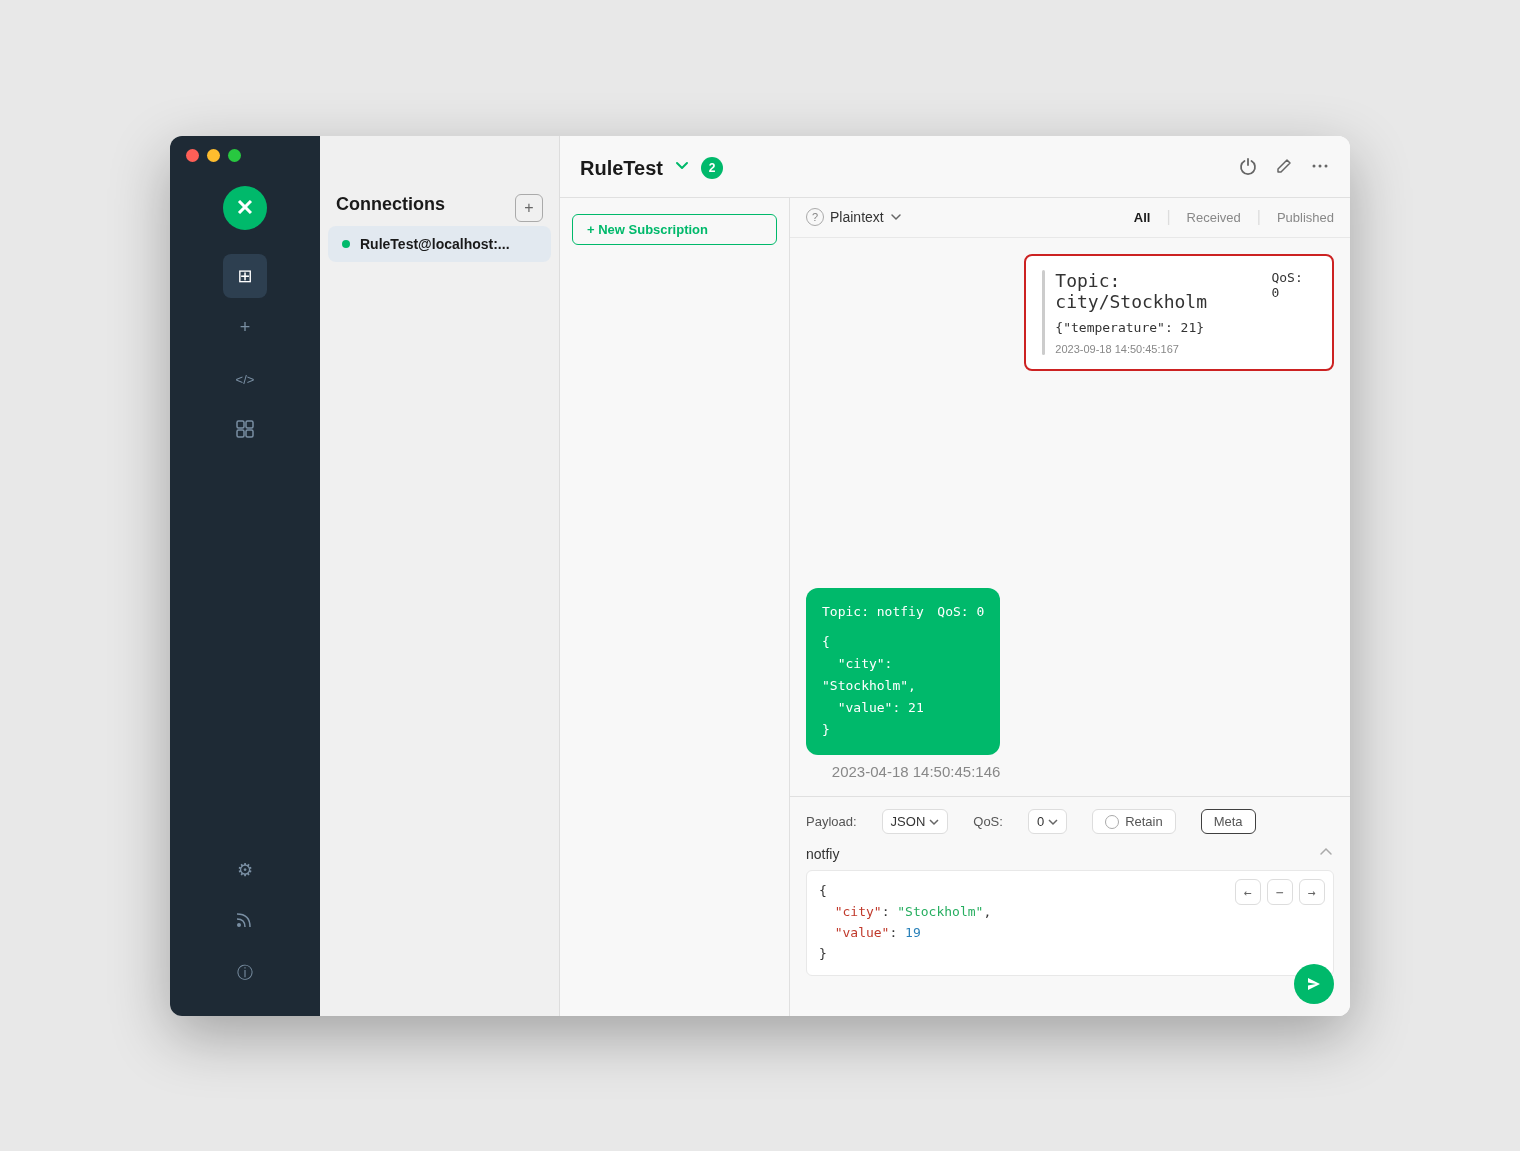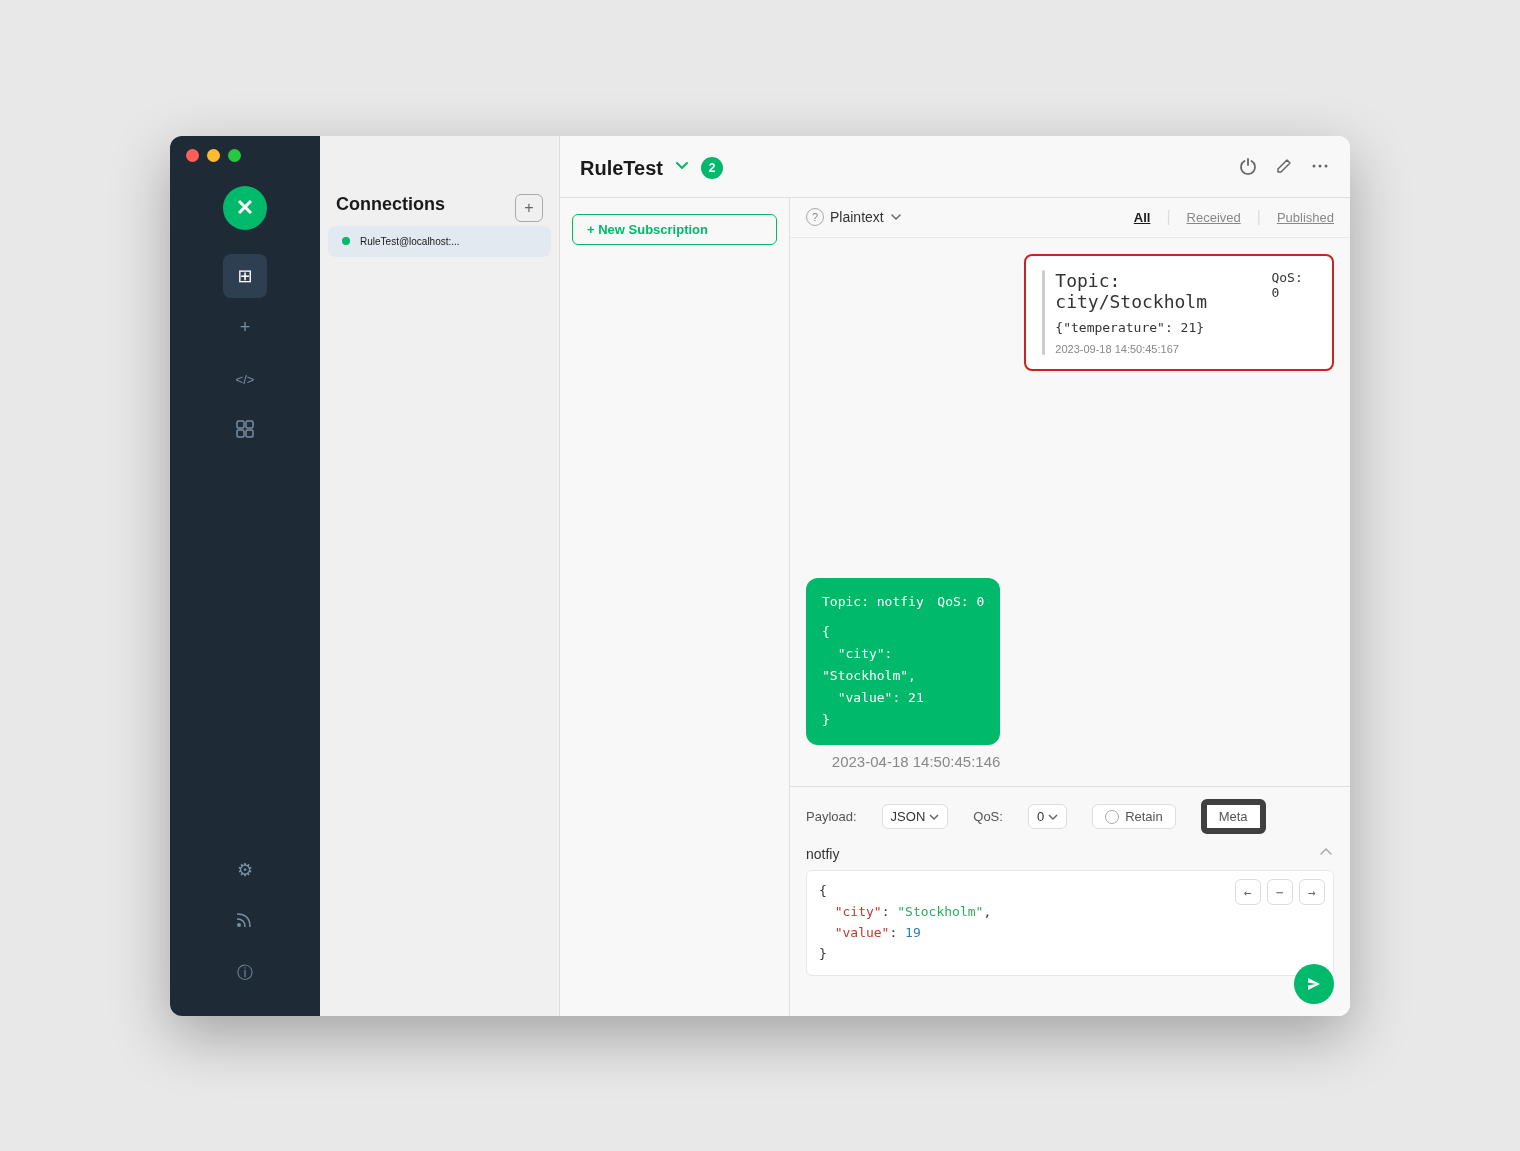--- a/index.html
+++ b/index.html
@@ -137,23 +137,23 @@
       background: #e2e9f0;
     }
     .connection-dot {
       width: 8px; height: 8px;
       border-radius: 50%;
       background: #00b96b;
       margin-right: 10px;
       flex-shrink: 0;
     }
     .connection-name {
-      font-size: 10px;
+      font-size: 14px;
       color: #1a1a1a;
-      font-weight: 400;
+      font-weight: 700;
     }
 
     
     .main-panel {
       flex: 1;
       display: flex;
       flex-direction: column;
       background: #f8f8f8;
       overflow: hidden;
     }
@@ -282,21 +282,20 @@
     .filter-tabs {
       display: flex;
       align-items: center;
       gap: 16px;
     }
     .filter-tab {
       font-size: 13px;
       color: #888;
       cursor: pointer;
       padding: 2px 0;
-      text-decoration: underline;
     }
     .filter-tab.active {
       color: #1a1a1a;
       font-weight: 600;
     }
     .filter-divider {
       color: #ddd;
     }
     .messages-list {
       flex: 1;
@@ -382,21 +381,21 @@
       color: #555;
       cursor: pointer;
     }
     .retain-circle {
       width: 14px; height: 14px;
       border-radius: 50%;
       border: 1.5px solid #aaa;
     }
     .meta-btn {
       padding: 4px 12px;
-      border: 6px solid #404040;
+      border: 1px solid #404040;
       border-radius: 6px;
       background: white;
       font-size: 13px;
       color: #555;
       cursor: pointer;
     }
     .publisher-topic {
       display: flex;
       align-items: center;
       justify-content: space-between;

